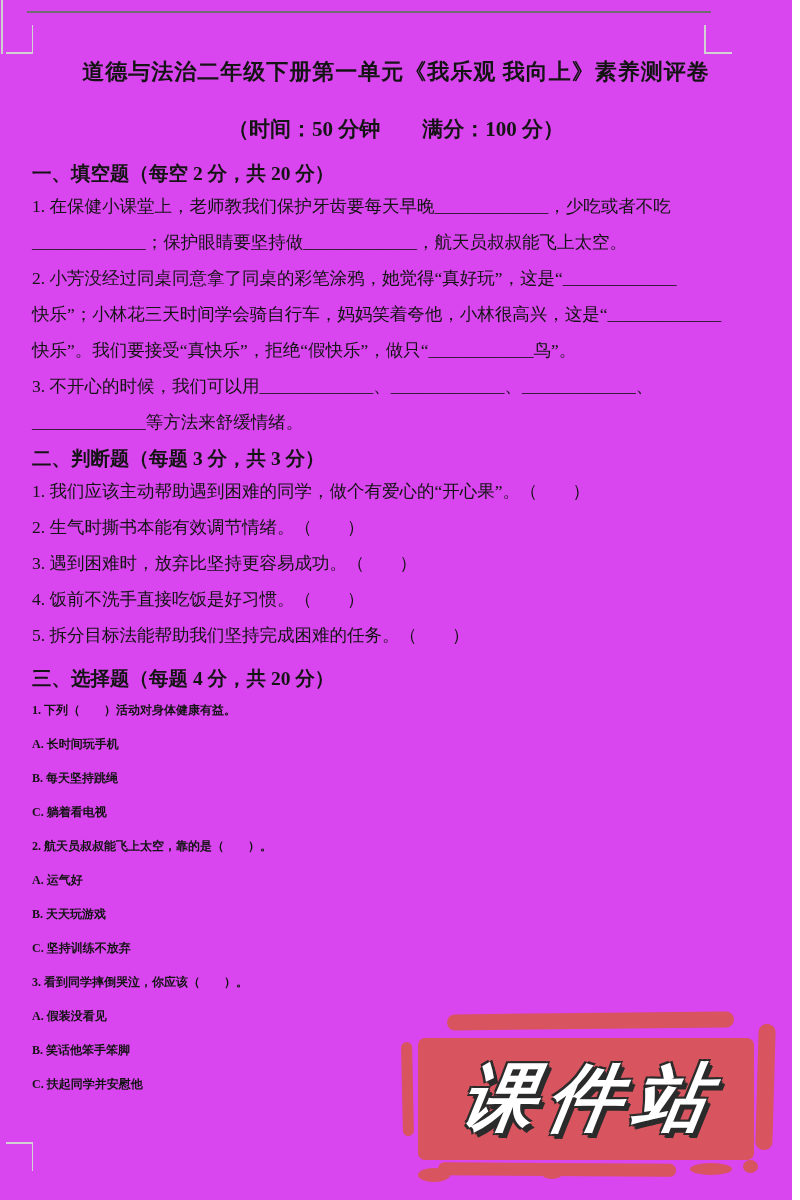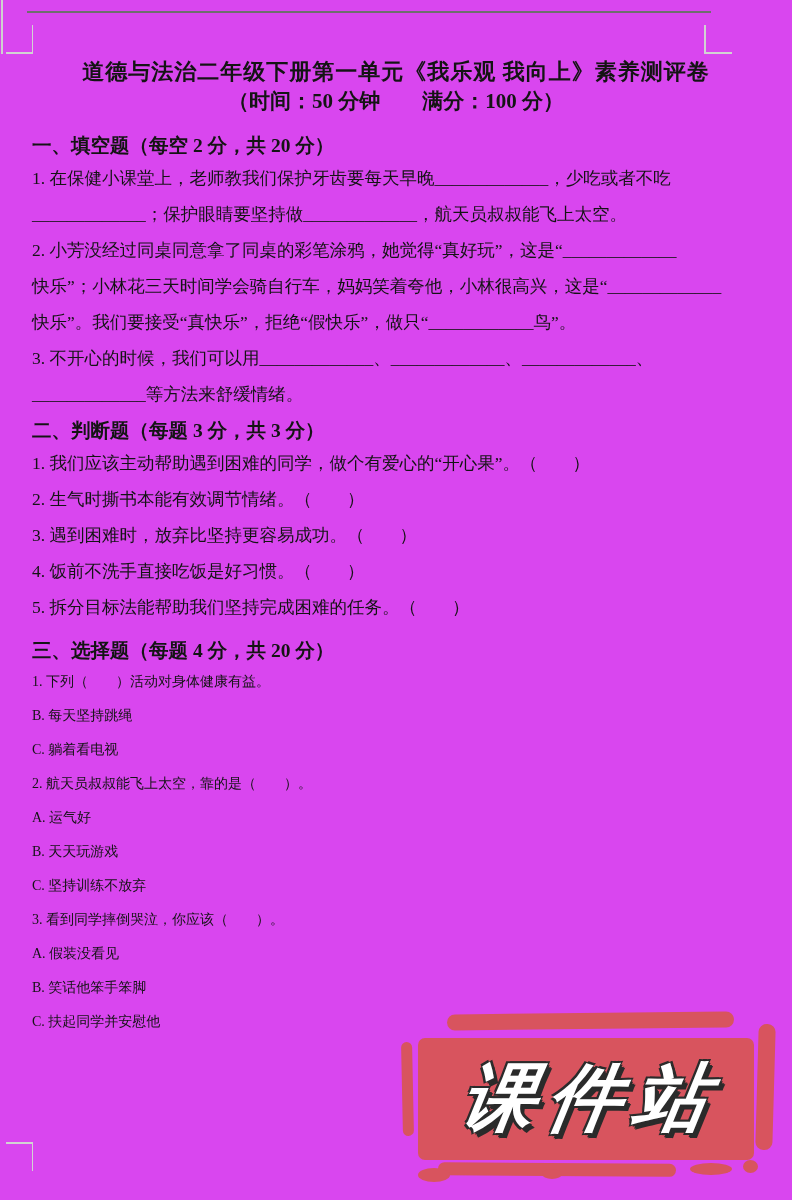--- a/index.html
+++ b/index.html
@@ -17,33 +17,34 @@
   .edge-left{position:absolute;background:#cfcfcf;}
   
   .doc-title{
     padding-top:57px;
     text-align:center;
     font-size:22px;line-height:30px;
     font-weight:bold;
     letter-spacing:1px;
   }
   .doc-subtitle{
+    margin-top:28px;
     text-align:center;
     font-size:21px;line-height:28px;
     font-weight:bold;
   }
   .content{margin:16px 56px 0 32px;}
   .sec-h{
     font-size:19.5px;line-height:28px;font-weight:bold;
   }
   .sec-h.first{margin-top:17px;}
   .sec-h.second{margin-top:5px;}
   .sec-h.third{margin-top:12px;}
   .bline,.jline{font-size:17.5px;height:36px;line-height:36px;white-space:nowrap;}
-  .cline{font-size:14px;height:34px;line-height:34px;white-space:nowrap;}
+  .cline{font-size:12px;height:34px;line-height:34px;white-space:nowrap;font-weight:bold;}
   
   .stamp{position:absolute;left:402px;top:1012px;width:380px;height:172px;}
   .stamp .piece{position:absolute;background:var(--stamp-red,#d8545e);}
   .stamp .rect-main{left:16px;top:26px;width:336px;height:122px;border-radius:7px;}
   .stamp .bar-top{left:45px;top:1px;width:287px;height:16px;border-radius:9px;transform:rotate(-0.6deg);}
   .stamp .bar-right{left:355px;top:12px;width:17px;height:126px;border-radius:8px;transform:rotate(1.6deg);}
   .stamp .bar-left{left:0px;top:30px;width:11px;height:94px;border-radius:6px;transform:rotate(-1.2deg);}
   .stamp .bar-bottom{left:36px;top:151px;width:238px;height:13px;border-radius:7px;transform:rotate(0.4deg);}
   .stamp .dot-a{left:16px;top:156px;width:32px;height:14px;border-radius:50%;}
   .stamp .dot-b{left:288px;top:151px;width:42px;height:12px;border-radius:50%;}
@@ -94,20 +95,21 @@
 
     <div class="sec-h second">二、判断题（每题 3 分，共 3 分）</div>
     <div class="jline">1. 我们应该主动帮助遇到困难的同学，做个有爱心的“开心果”。（　　）</div>
     <div class="jline">2. 生气时撕书本能有效调节情绪。（　　）</div>
     <div class="jline">3. 遇到困难时，放弃比坚持更容易成功。（　　）</div>
     <div class="jline">4. 饭前不洗手直接吃饭是好习惯。（　　）</div>
     <div class="jline">5. 拆分目标法能帮助我们坚持完成困难的任务。（　　）</div>
 
     <div class="sec-h third">三、选择题（每题 4 分，共 20 分）</div>
     <div class="cline">1. 下列（　　）活动对身体健康有益。</div>
+    <div class="cline">A. 长时间玩手机</div>
     <div class="cline">B. 每天坚持跳绳</div>
     <div class="cline">C. 躺着看电视</div>
     <div class="cline">2. 航天员叔叔能飞上太空，靠的是（　　）。</div>
     <div class="cline">A. 运气好</div>
     <div class="cline">B. 天天玩游戏</div>
     <div class="cline">C. 坚持训练不放弃</div>
     <div class="cline">3. 看到同学摔倒哭泣，你应该（　　）。</div>
     <div class="cline">A. 假装没看见</div>
     <div class="cline">B. 笑话他笨手笨脚</div>
     <div class="cline">C. 扶起同学并安慰他</div>

